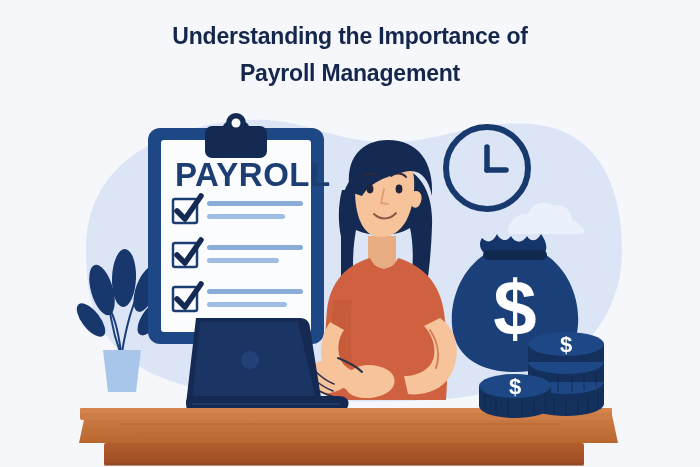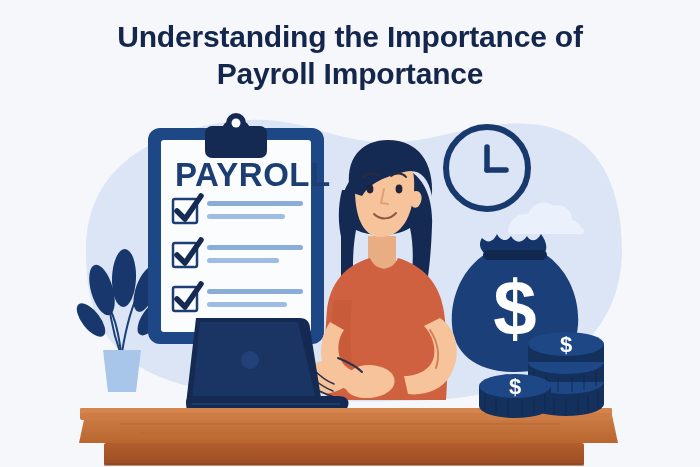--- a/index.html
+++ b/index.html
@@ -26,21 +26,21 @@
     position: absolute;
     left: 0;
     top: 18px;
     width: 700px;
     text-align: center;
     pointer-events: none;
   }
   .title-line {
     font-family: "Liberation Sans", sans-serif;
     font-weight: bold;
-    font-size: 30px;
+    font-size: 23px;
     line-height: 37px;
     color: #14264b;
     letter-spacing: -0.2px;
   }
 </style>
 </head>
 <body>
 
 <div id="canvas">
 
@@ -245,16 +245,16 @@
         <path d="M508 400 L508 415"></path>
           <path d="M522 400 L522 415"></path>
         <path d="M534 398 L534 413"></path>
           <path d="M545 394 L545 410"></path>
       </g>
     </g>
   </svg>
 
   <div class="title-block">
     <div class="title-line">Understanding the Importance of</div>
-    <div class="title-line">Payroll Importance</div>
+    <div class="title-line">Payroll Management</div>
   </div>
 
 </div>
 
 </body></html>

